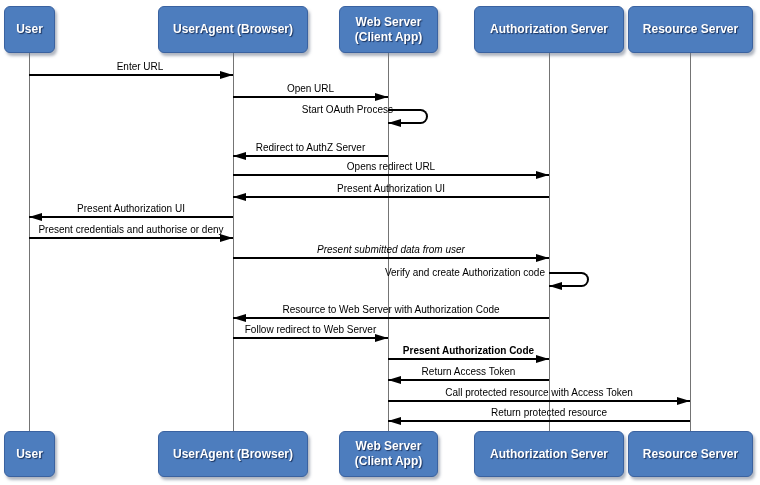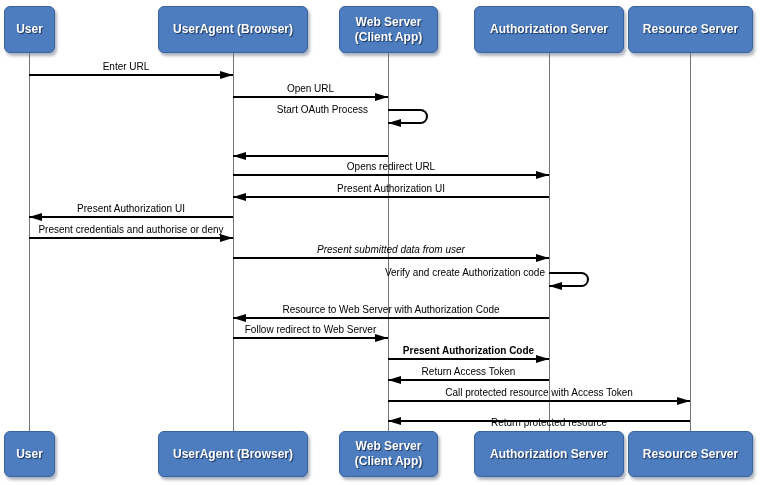--- a/index.html
+++ b/index.html
@@ -111,29 +111,30 @@
     </div>
     <div class="actor-box" style="left: 474px; top: 431px; width: 150px; height: 46px;">
       <div class="">Authorization Server</div>
     </div>
     <div class="actor-box" style="left: 628px; top: 6px; width: 125px; height: 47px;">
       <div class="">Resource Server</div>
     </div>
     <div class="actor-box" style="left: 628px; top: 431px; width: 125px; height: 46px;">
       <div class="">Resource Server</div>
     </div>
-    <div class="msg-label" style="left: 24px; width: 204px; top: 61px;">Enter URL</div>
+    <div class="msg-label" style="left: 38px; width: 204px; top: 61px;">Enter URL</div>
     <div class="msg-line" style="left: 29px; width: 204px; top: 74px;"></div>
     <div class="arrow-right" style="left: 220px; top: 71px;"></div>
     <div class="msg-label" style="left: 233px; width: 155px; top: 83px;">Open URL</div>
     <div class="msg-line" style="left: 233px; width: 155px; top: 96px;"></div>
     <div class="arrow-right" style="left: 375px; top: 93px;"></div>
-    <div class="msg-label self-label" style="right: 392px; top: 104px;">Start OAuth Process</div>
+    <div class="msg-label self-label" style="right: 367px; top: 104px;">Start OAuth Process</div>
     <div class="self-loop" style="left: 388px; top: 109px;"></div>
     <div class="arrow-left" style="left: 388px; top: 119px;"></div>
+    <div class="msg-label" style="left: 233px; width: 155px; top: 142px;">Redirect to AuthZ Server</div>
     <div class="msg-line" style="left: 233px; width: 155px; top: 155px;"></div>
     <div class="arrow-left" style="left: 233px; top: 152px;"></div>
     <div class="msg-label" style="left: 233px; width: 316px; top: 161px;">Opens redirect URL</div>
     <div class="msg-line" style="left: 233px; width: 316px; top: 174px;"></div>
     <div class="arrow-right" style="left: 536px; top: 171px;"></div>
     <div class="msg-label" style="left: 233px; width: 316px; top: 183px;">Present Authorization UI</div>
     <div class="msg-line" style="left: 233px; width: 316px; top: 196px;"></div>
     <div class="arrow-left" style="left: 233px; top: 193px;"></div>
     <div class="msg-label" style="left: 29px; width: 204px; top: 203px;">Present Authorization UI</div>
     <div class="msg-line" style="left: 29px; width: 204px; top: 216px;"></div>
@@ -155,16 +156,16 @@
     <div class="arrow-right" style="left: 375px; top: 334px;"></div>
     <div class="msg-label" style="left: 388px; width: 161px; top: 345px; font-weight: bold;">Present Authorization Code</div>
     <div class="msg-line" style="left: 388px; width: 161px; top: 358px;"></div>
     <div class="arrow-right" style="left: 536px; top: 355px;"></div>
     <div class="msg-label" style="left: 388px; width: 161px; top: 366px;">Return Access Token</div>
     <div class="msg-line" style="left: 388px; width: 161px; top: 379px;"></div>
     <div class="arrow-left" style="left: 388px; top: 376px;"></div>
     <div class="msg-label" style="left: 388px; width: 302px; top: 387px;">Call protected resource with Access Token</div>
     <div class="msg-line" style="left: 388px; width: 302px; top: 400px;"></div>
     <div class="arrow-right" style="left: 677px; top: 397px;"></div>
-    <div class="msg-label" style="left: 388px; width: 302px; top: 417px; padding-left: 20px;">Return protected resource</div>
+    <div class="msg-label" style="left: 388px; width: 302px; top: 407px; padding-left: 20px;">Return protected resource</div>
     <div class="msg-line" style="left: 388px; width: 302px; top: 420px;"></div>
     <div class="arrow-left" style="left: 388px; top: 417px;"></div>
   </div>
 
 </body></html>

